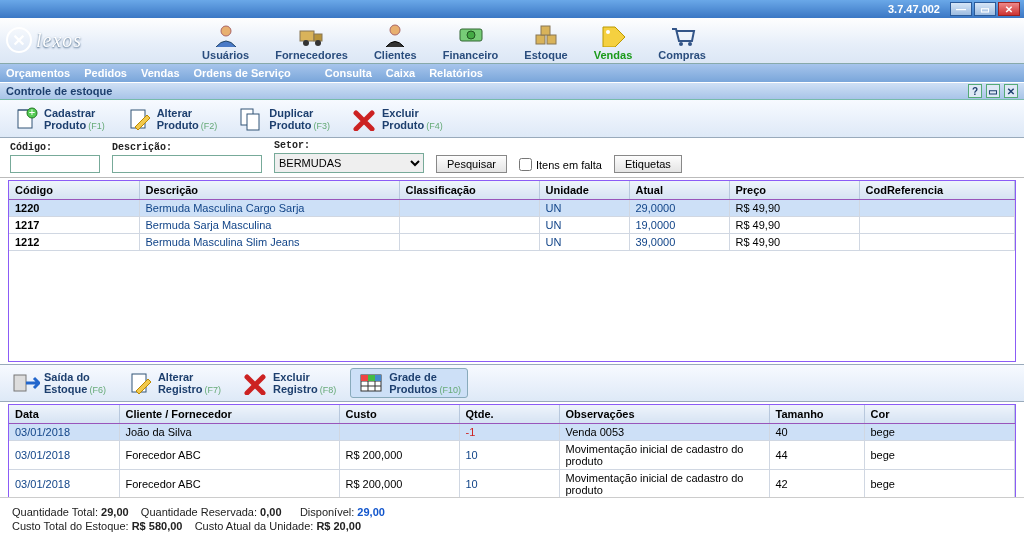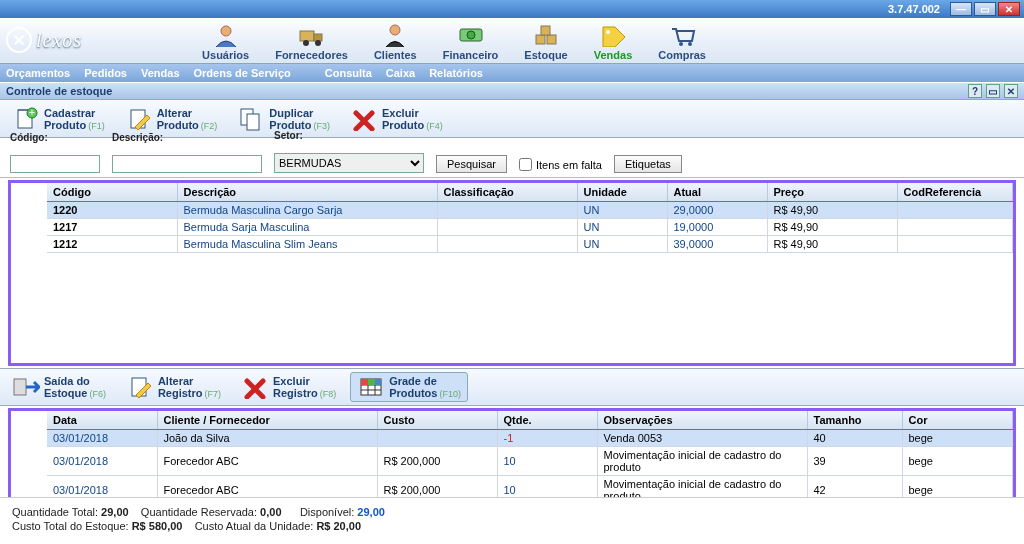--- a/index.html
+++ b/index.html
@@ -21,25 +21,25 @@
 .winhead { height:18px; background:linear-gradient(#cfe0f5,#a8c4e8); border-top:1px solid #fff; border-bottom:1px solid #7ba; display:flex; align-items:center; padding:0 6px; color:#1d3f6e; font-weight:bold; justify-content:space-between; }
 .winhead .right { display:flex; gap:4px; }
 .winhead .hb { width:14px; height:14px; border:1px solid #5a7; background:#dfe9f6; display:flex; align-items:center; justify-content:center; font-size:10px; cursor:pointer; }
 .actionbar { height:38px; background:linear-gradient(#f7faff,#dee9f7); border-bottom:1px solid #9ab; display:flex; align-items:center; padding:2px 6px; gap:8px; }
 .act { display:flex; align-items:center; gap:4px; cursor:pointer; padding:2px 6px; }
 .act .icn { width:28px; height:24px; }
 .act .t1 { color:#1d3f6e; font-weight:bold; line-height:12px; }
 .act .t2 { color:#1d3f6e; font-weight:bold; }
 .act .fk { color:#6a7; font-size:9px; margin-left:2px; }
 .filterbar { height:40px; padding:4px 10px; display:flex; align-items:flex-end; gap:12px; border-bottom:1px solid #bbb; }
-.filterbar label { display:block; color:#222; font-weight:bold; margin-bottom:12px; font-size:10px; }
+.filterbar label { display:block; color:#222; font-weight:bold; margin-bottom:2px; font-size:10px;font-family:Liberation Mono, monospace; }
 .filterbar input[type=text] { border:1px solid #7a9; height:18px; padding:1px 3px; }
 .filterbar select { border:1px solid #7a9; height:20px; }
 .filterbar .btn { border:1px solid #888; background:linear-gradient(#fdfdfd,#e4e4e4); padding:2px 10px; cursor:pointer;margin-top:28px; }
-.grid { border:3px solid #8b5cf6; margin:2px 8px;padding-left:36px; }
+.grid { border:1px solid #8b5cf6; margin:2px 8px; }
 .grid table { width:100%; border-collapse:collapse; }
 .grid th { background:linear-gradient(#eef4fb,#d6e3f3); text-align:left; padding:3px 6px; border-right:1px solid #b8c8dd; border-bottom:1px solid #95b; font-weight:bold; color:#000; }
 .grid td { padding:2px 6px; border-right:1px solid #d0d7e2; border-bottom:1px solid #d0d7e2; color:#114488; }
 .grid tr.sel td { background:#cde0f7; }
 .grid .pad { height:110px; background:#fff; }
 .lower .pad { height:90px; }
 .statusbar { position:absolute; bottom:0; left:0; right:0; padding:6px 12px 10px; background:#fff; border-top:1px solid #ccc; color:#222; }
 .statusbar .row { margin:2px 0; }
 .statusbar b { font-weight:bold; }
 .statusbar .blue { color:#1155cc; font-weight:bold; }
@@ -300,21 +300,21 @@
           <td style="color:#000">Venda 0053</td>
           <td style="color:#000">40</td>
           <td style="color:#000">bege</td>
         </tr>
   <tr>
           <td>03/01/2018</td>
           <td style="color:#000">Forecedor ABC</td>
           <td style="color:#000">R$ 200,000</td>
           <td>10</td>
           <td style="color:#000">Movimentação inicial de cadastro do produto</td>
-          <td style="color:#000">39</td>
+          <td style="color:#000">44</td>
           <td style="color:#000">bege</td>
         </tr>
   <tr>
           <td>03/01/2018</td>
           <td style="color:#000">Forecedor ABC</td>
           <td style="color:#000">R$ 200,000</td>
           <td>10</td>
           <td style="color:#000">Movimentação inicial de cadastro do produto</td>
           <td style="color:#000">42</td>
           <td style="color:#000">bege</td>

